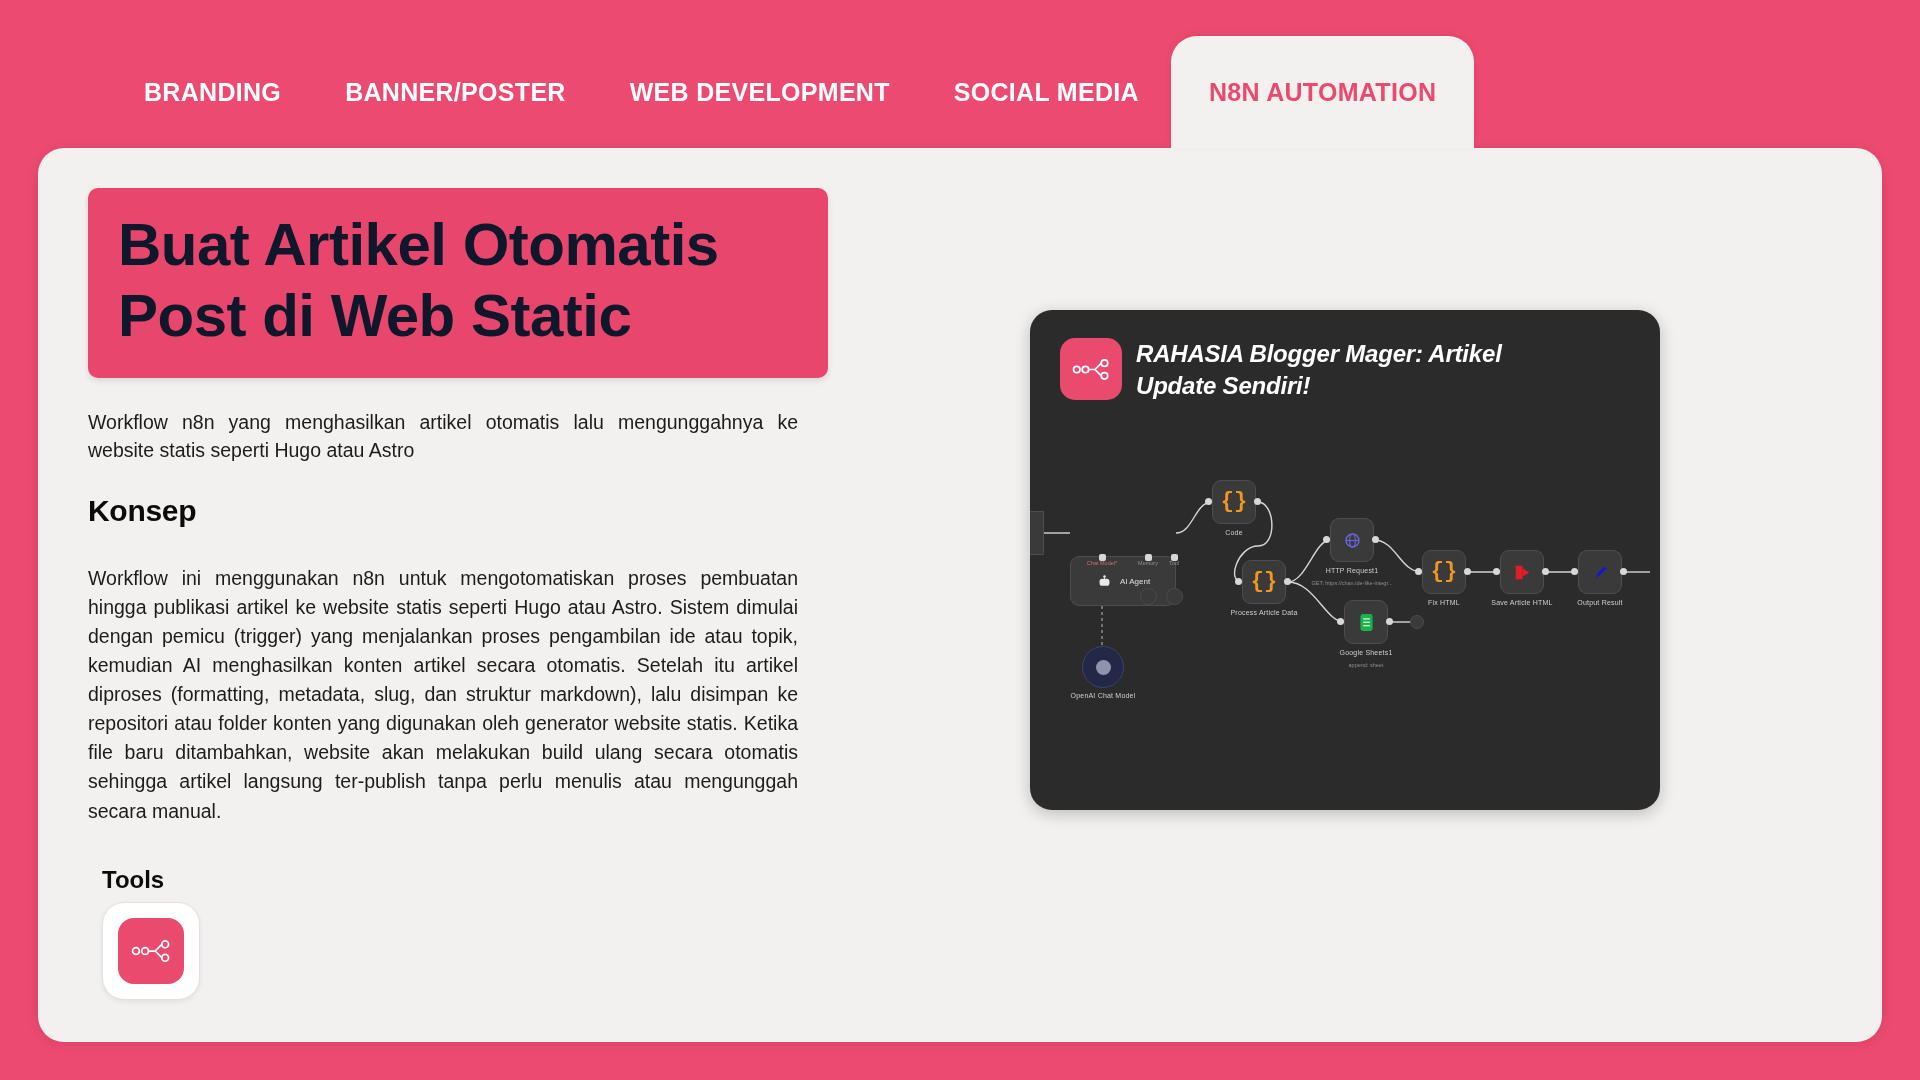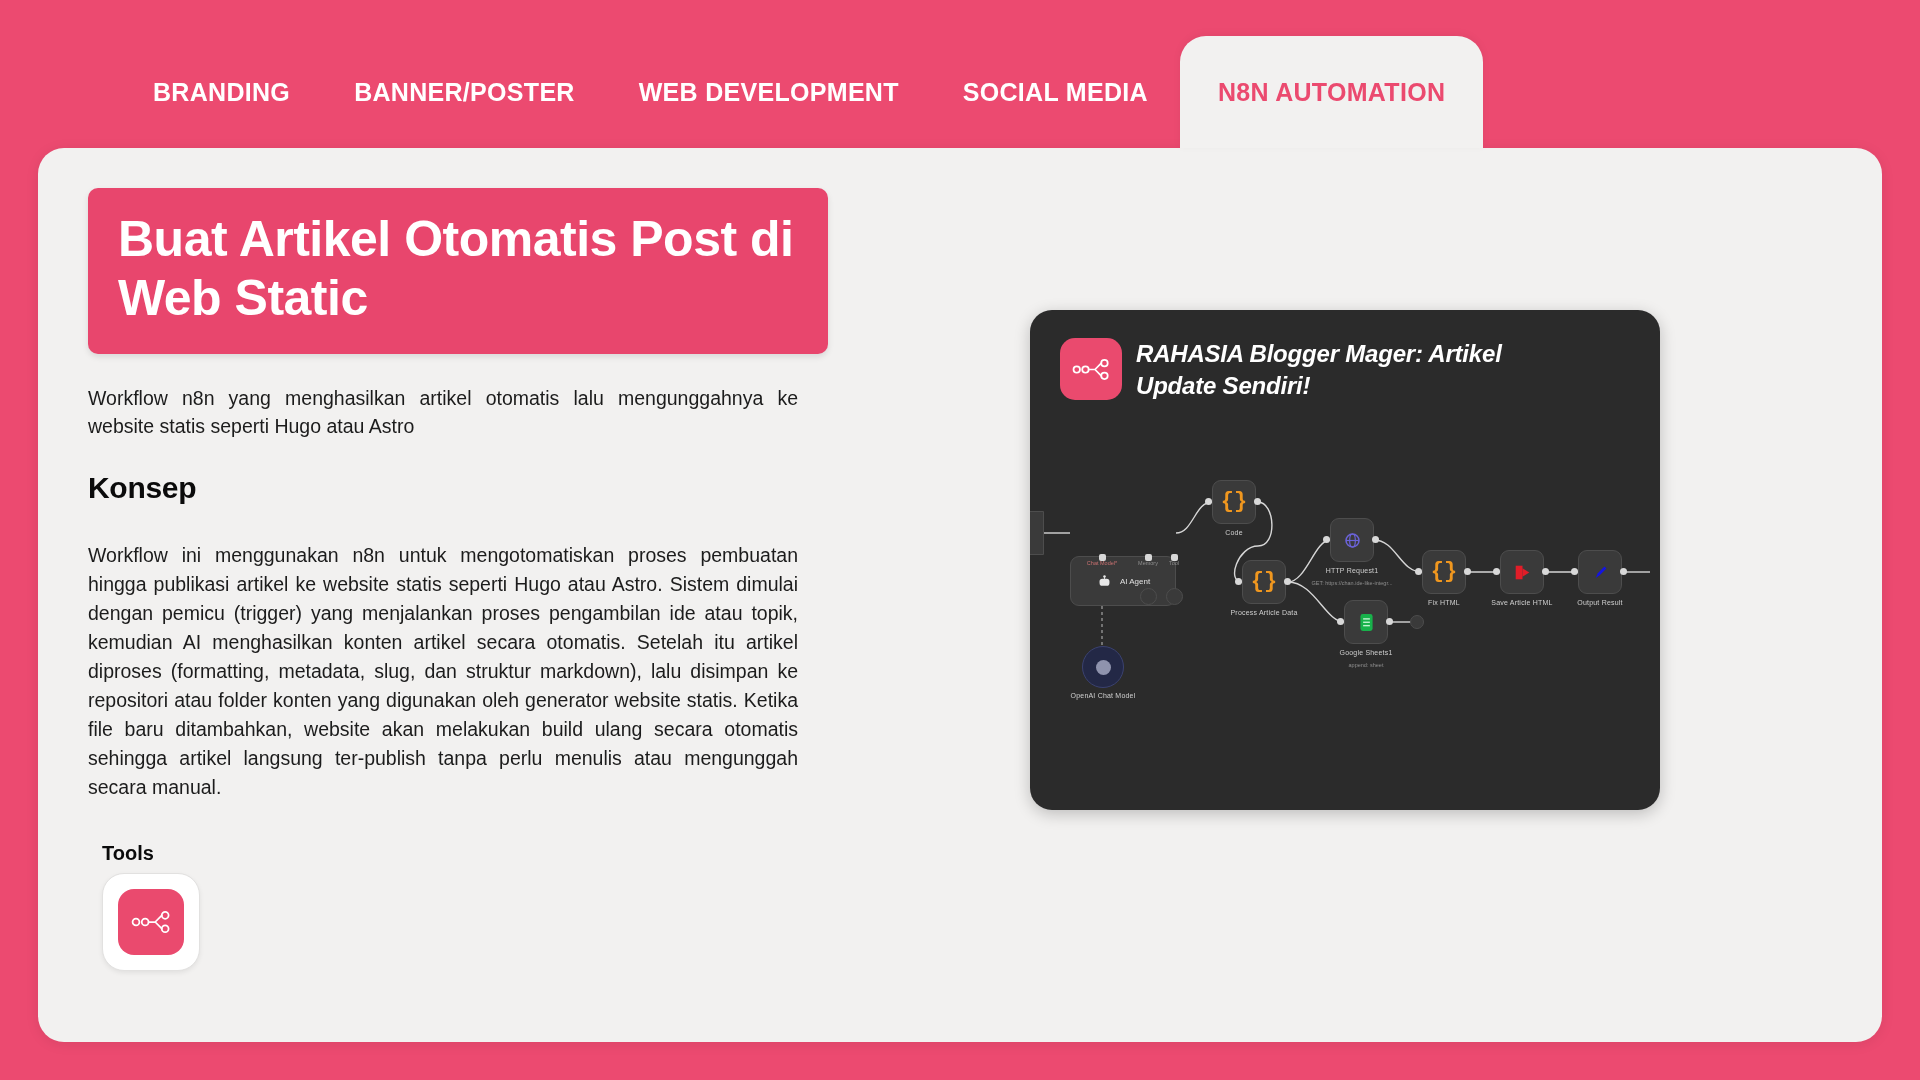--- a/index.html
+++ b/index.html
@@ -6,21 +6,21 @@
   html, body {
     width: 1920px; height: 1080px;
     overflow: hidden;
     font-family: "Liberation Sans", sans-serif;
   }
   body { background: #ec4a70; position: relative; }
 
   
   .tabbar {
     position: absolute;
-    top: 0; left: 9px; right: 0; height: 148px;
+    top: 0; left: 0; right: 0; height: 148px;
     display: flex;
     align-items: flex-end;
     padding-left: 112px;
     z-index: 3;
   }
   .tab {
     position: relative;
     font-size: 25px;
     font-weight: 700;
     letter-spacing: 0.3px;
@@ -64,22 +64,22 @@
   }
   .title-banner {
     background: #e8466d;
     border-radius: 10px;
     padding: 22px 30px 26px 30px;
     margin-top: 8px;
     box-shadow: 0 3px 6px rgba(0,0,0,0.10);
     width: 740px;
   }
   .title-banner h1 {
-    color: #ffffff;
-    font-size: 50px;
+    color: #0f172a;
+    font-size: 60px;
     font-weight: 700;
     line-height: 1.18;
     letter-spacing: -0.5px;
   }
   .lead {
     margin-top: 30px;
     font-size: 19.5px;
     line-height: 1.45;
     color: #1c1c1c;
     text-align: justify;
@@ -96,21 +96,21 @@
     margin-top: 36px;
     font-size: 19.5px;
     line-height: 1.49;
     color: #1c1c1c;
     text-align: justify;
     width: 710px;
   }
   .tools-head {
     margin-top: 40px;
     margin-left: 14px;
-    font-size: 20px;
+    font-size: 24px;
     font-weight: 700;
     color: #0b0b0b;
   }
   .tools-row { margin-top: 8px; margin-left: 14px; display: flex; gap: 14px; }
   .tool-chip {
     width: 98px; height: 98px;
     background: #ffffff;
     border-radius: 22px;
     border: 1px solid #e2e1e0;
     box-shadow: 0 2px 5px rgba(0,0,0,0.07);

